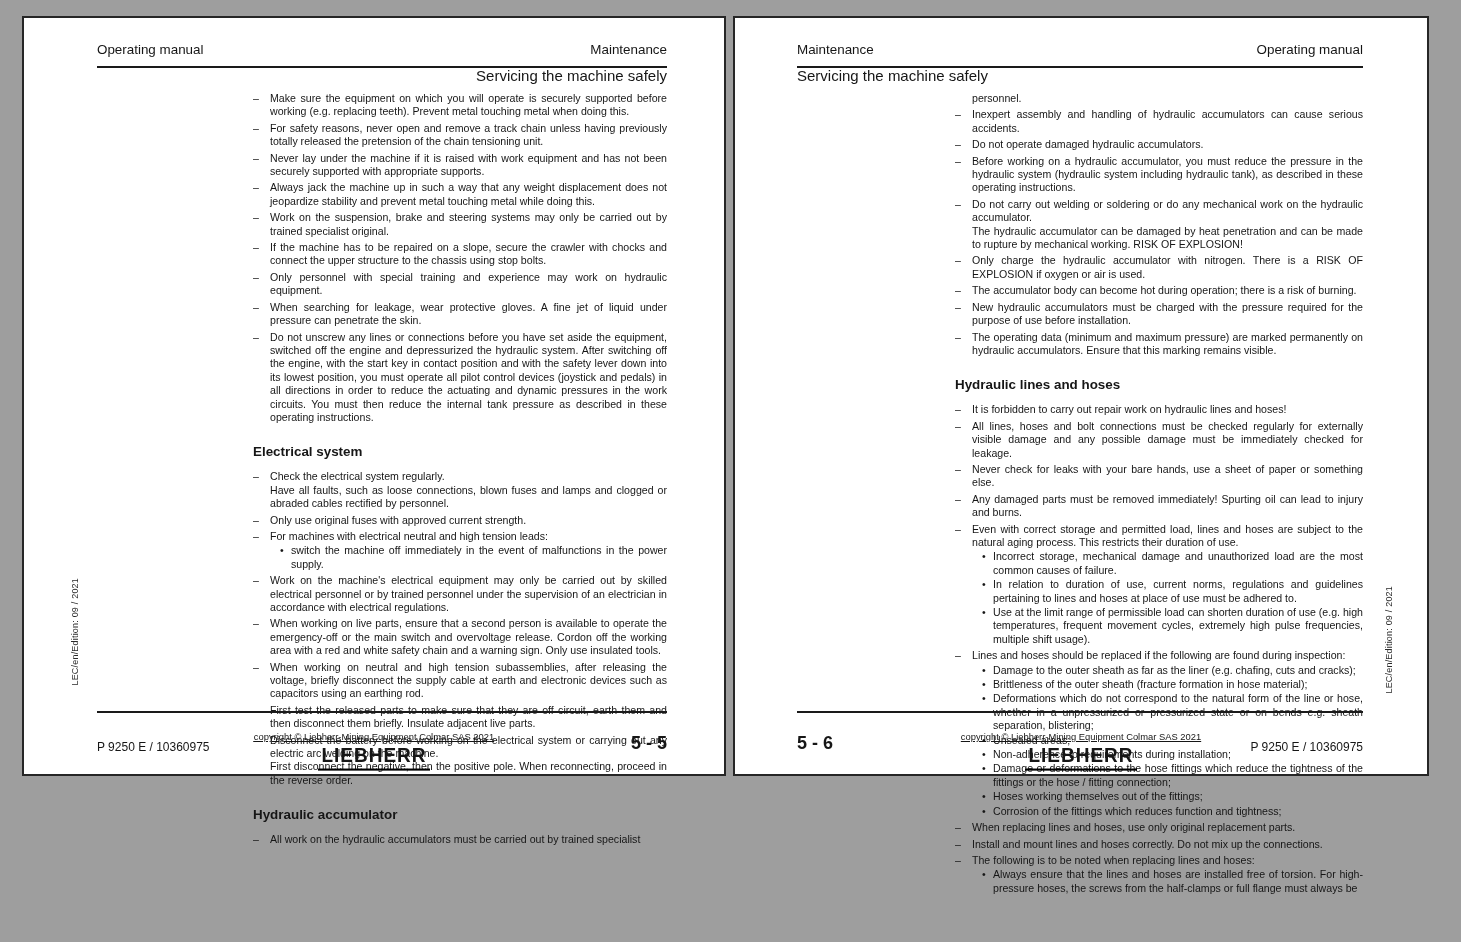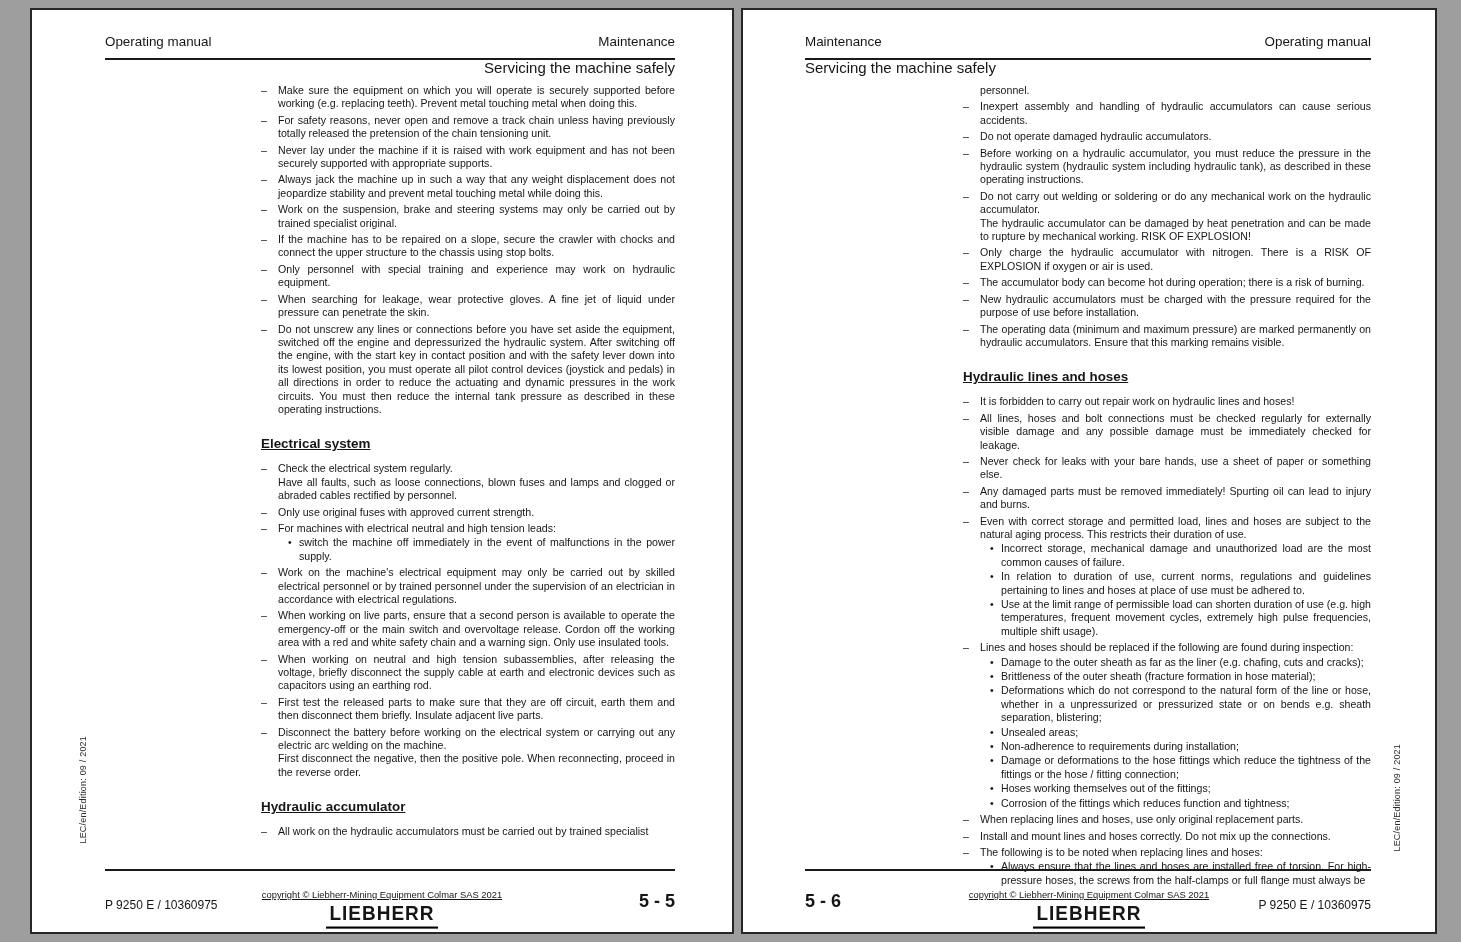--- a/index.html
+++ b/index.html
@@ -5,26 +5,25 @@
   html,body { margin:0; padding:0; }
   body {
     width:1461px; height:942px;
     background:#9e9e9e;
     position:relative;
     overflow:hidden;
     font-family:"Liberation Sans", sans-serif;
     color:#161616;
   }
   .page {
-    position:absolute; top:8px;
+    position:absolute; top:16px;
     background:#ffffff;
     border:2px solid #262626;
     box-sizing:border-box;
-    height:926px;
-    margin-left:8px;
+    height:760px;
   }
   .page-a { left:22px;  width:704px; --ml:73px; --mr:57px; --cl:229px; }
   .page-b { left:733px; width:696px; --ml:62px; --mr:64px; --cl:220px; }
 
   .page-header {
     position:absolute; top:24px; left:var(--ml); right:var(--mr);
     display:flex; justify-content:space-between;
     font-size:13.4px; line-height:16px;
   }
   .header-rule {
@@ -38,21 +37,20 @@
   .sub-right { text-align:right; }
   .sub-left  { text-align:left; }
 
   .content {
     position:absolute; top:74px; left:var(--cl); right:var(--mr);
     font-size:10.6px; line-height:13.4px;
   }
   .heading {
     font-size:13.4px; font-weight:bold; line-height:15px;
     margin:20px 0 11px 0;
-    text-decoration:underline;
   }
   .plain { margin:0 0 3px 17px; }
   .bullet { display:flex; margin-bottom:3px; }
   .dash   { width:17px; flex-shrink:0; }
   .btext  { flex:1; text-align:justify; white-space:pre-line; }
   .subitem { display:flex; margin:1px 0 0 10px; }
   .sdot    { width:11px; flex-shrink:0; }
   .stext   { flex:1; text-align:justify; }
 
   .edge-text {

